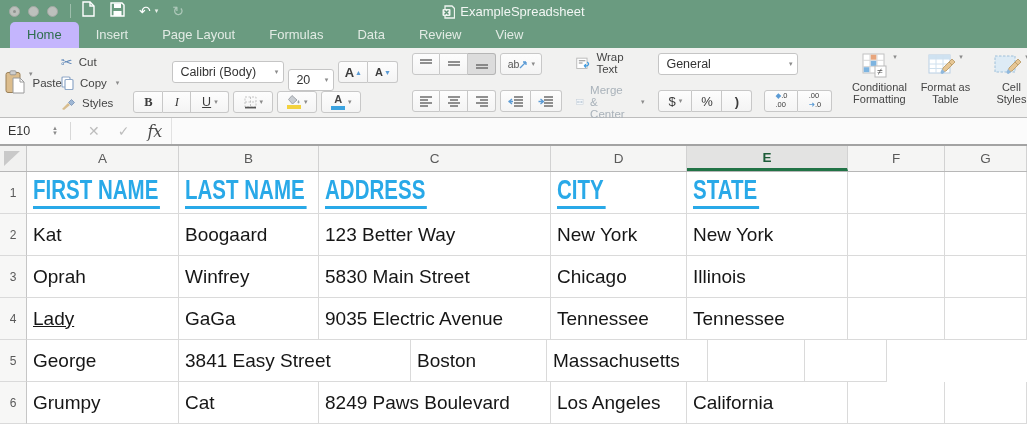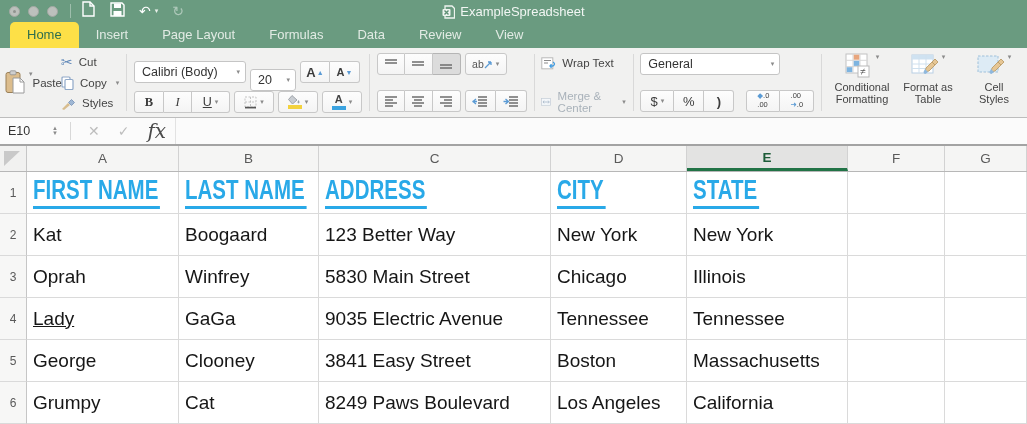--- a/index.html
+++ b/index.html
@@ -15,21 +15,21 @@
   .qat { display:flex; align-items:center; gap:14px; }
   .qat .gl { color:#fff; font-family:"DejaVu Sans", sans-serif; font-size:14px; line-height:14px; }
   .qat .dim { opacity:.45; }
   .qat .tiny-caret { color:#e8efe9; font-size:7px; margin-left:-10px; }
   .win-title { position:absolute; left:0; right:0; text-align:center; color:#f2f6f3; font-size:13px; pointer-events:none; }
   .win-title svg { vertical-align:-3px; margin-right:5px; }
 
   
   .tabbar { height:26px; background:#6a9b80; display:flex; align-items:flex-end; padding-left:10px; }
   .tab { padding:5px 17px 6px; font-size:13px; color:#e2ebe4; cursor:default; }
-  .tab.active { background:#fde047; color:#2e6e4e; border-radius:5px 5px 0 0; }
+  .tab.active { background:#c4b5fd; color:#2e6e4e; border-radius:5px 5px 0 0; }
 
   
   .ribbon { height:70px; background:#f1f1f0; border-bottom:1px solid #bdbdbd; display:flex; align-items:stretch; padding:4px 0 4px 5px; }
   .vsep { width:1px; background:#d9d9d9; margin:2px 7px; }
   .rgroup { display:flex; }
   .col { display:flex; flex-direction:column; justify-content:space-between; }
   .rrow { display:flex; align-items:center; gap:4px; }
   .btn { background:linear-gradient(#fdfdfd,#f4f4f4); border:1px solid #c8c8c8; border-radius:3px;
          display:flex; align-items:center; justify-content:center; height:22px; font-size:12.5px; color:#3c3c3c; }
   .btn.pressed { background:#dcdcdc; border-color:#b5b5b5; }
@@ -64,21 +64,21 @@
   .style-btn { display:flex; flex-direction:column; align-items:center; width:66px; }
   .style-btn .lbl { text-align:center; line-height:1.12; font-size:11px; margin-top:2px; }
   .icw { display:flex; align-items:flex-start; }
 
   
   .fbar { height:28px; background:#fbfbfb; border-bottom:2px solid #a3a3a3; display:flex; align-items:center; }
   .namebox { width:52px; padding-left:8px; font-size:12.5px; color:#333; }
   .stepper { display:flex; flex-direction:column; line-height:5px; font-size:6px; color:#8a8a8a; margin-right:4px; }
   .fsep { width:1px; height:18px; background:#d8d8d8; margin:0 8px; }
   .fico { font-size:14px; color:#bdbdbd; margin:0 9px; }
-  .fx { font-family:"DejaVu Serif", serif; font-style:italic; font-size:20px; color:#4a4a4a; margin:0 9px; }
+  .fx { font-family:"DejaVu Serif", serif; font-style:italic; font-size:16px; color:#4a4a4a; margin:0 9px; }
   .ffield { flex:1; height:100%; border-left:1px solid #e2e2e2; }
 
   
   .grid { position:relative; height:278px; background:#fff; }
   .colrow { display:flex; height:26px; background:#f5f5f4; border-bottom:1px solid #b7b7b7; }
   .corner { width:27px; background:#f1f1f0; border-right:1px solid #c6c6c6; position:relative; }
   .corner:after { content:""; position:absolute; left:4px; top:5px; width:0; height:0;
                   border-top:15px solid #c9c9c9; border-right:16px solid transparent; }
   .colhead { border-right:1px solid #d2d2d2; display:flex; align-items:center; justify-content:center;
              font-size:13.5px; color:#5a5a5a; }
@@ -174,21 +174,21 @@
           </svg>
         <span class="lbl">Styles</span>
       </div>
     </div>
   </div>
 
   <div class="vsep"></div>
 
   <div class="rgroup col" style="padding:1px 0;">
     <div class="rrow">
-      <div class="combo" style="width:112px;">
+      <div class="combo" style="width:112px;margin-left:39px;">
         <span>Calibri (Body)</span>
         <span class="caret">▾</span>
       </div>
       <div class="combo" style="width:46px;margin-top:16px;">
         <span>20</span>
         <span class="caret">▾</span>
       </div>
       <div class="joined">
         <div class="btn" style="width:30px;">
           <span style="font-size:13px;font-weight:bold;">A</span>
@@ -475,21 +475,20 @@
         <div class="cell" style="width: 140px;">GaGa</div>
         <div class="cell" style="width: 232px;">9035 Electric Avenue</div>
         <div class="cell" style="width: 136px;">Tennessee</div>
         <div class="cell" style="width: 161px;">Tennessee</div>
         <div class="cell" style="width: 97px;"></div>
         <div class="cell" style="width: 82px;"></div>
       </div>
       <div class="grid-row">
         <div class="rownum">5</div>
         <div class="cell" style="width: 152px;">George</div>
-        <div class="cell" style="width: 140px;">Clooney</div>
         <div class="cell" style="width: 232px;">3841 Easy Street</div>
         <div class="cell" style="width: 136px;">Boston</div>
         <div class="cell" style="width: 161px;">Massachusetts</div>
         <div class="cell" style="width: 97px;"></div>
         <div class="cell" style="width: 82px;"></div>
       </div>
       <div class="grid-row">
         <div class="rownum">6</div>
         <div class="cell" style="width: 152px;">Grumpy</div>
         <div class="cell" style="width: 140px;">Cat</div>

